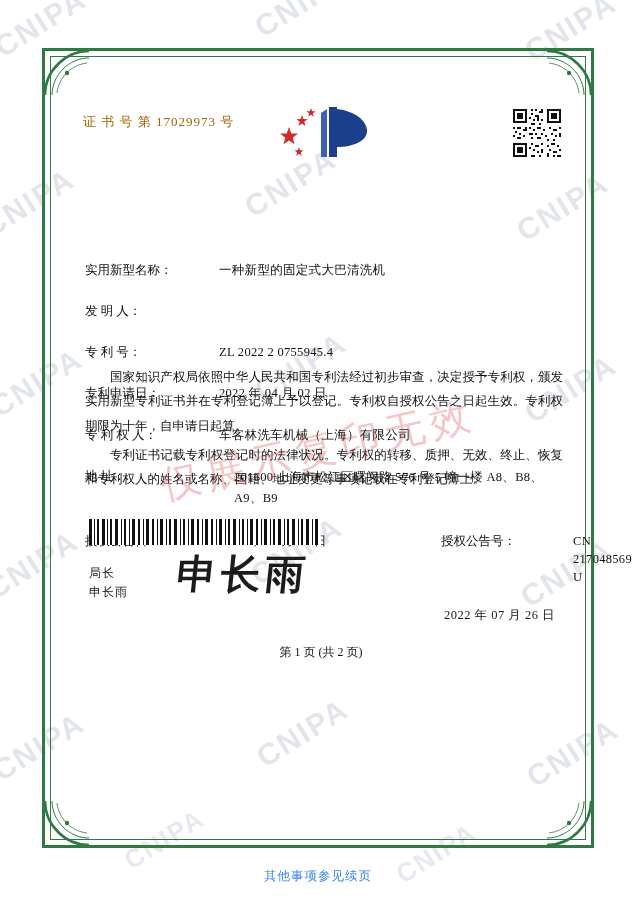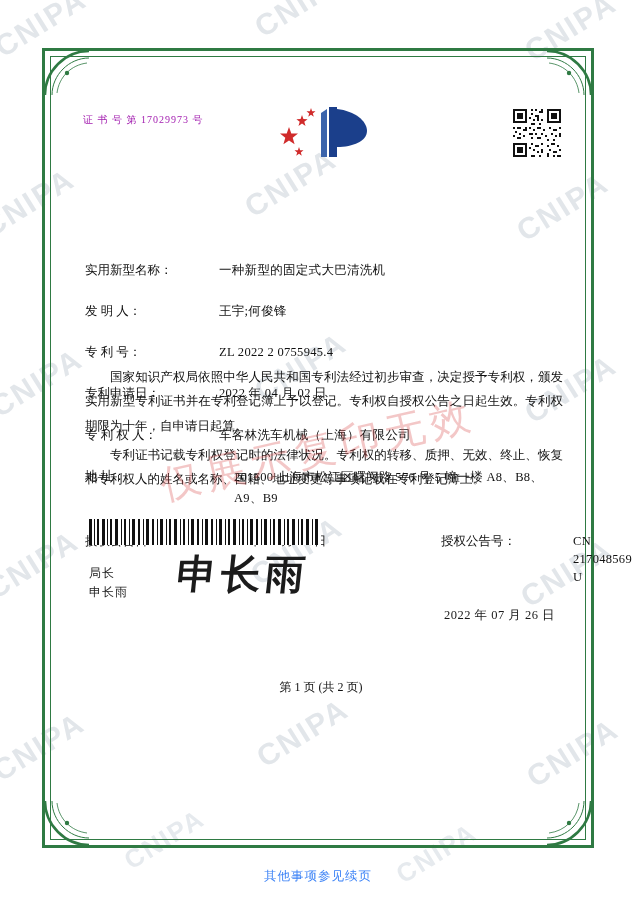--- a/index.html
+++ b/index.html
@@ -86,23 +86,23 @@
     position: absolute;
     left: 0; top: 0;
     width: 552px;
     height: 800px;
   }
 
   .cert-no {
     position: absolute;
     left: 38px;
     top: 62px;
-    font-size: 10px;
+    font-size: 13px;
     letter-spacing: 1px;
-    color: #a21caf;
+    color: #a16207;
   }
 
   .logo {
     position: absolute;
     left: 232px;
     top: 50px;
     width: 96px;
     height: 60px;
   }
 
@@ -207,21 +207,21 @@
     position: absolute;
     right: 42px;
     top: 556px;
     font-size: 12.5px;
     letter-spacing: 0.5px;
   }
 
   .page-no {
     position: absolute;
     left: 0;
-    top: 628px;
+    top: 593px;
     width: 100%;
     text-align: center;
     font-size: 12px;
     color: #111;
   }
 
   .footnote {
     position: absolute;
     left: 0;
     top: 868px;
@@ -390,21 +390,20 @@
 
       <div class="frow">
         <span class="flabel">实用新型名称：</span>
         <span class="fsep"></span>
         <span class="fval">一种新型的固定式大巴清洗机</span>
       </div>
 
       <div class="frow">
         <span class="flabel">发 明 人：</span>
         <span class="fsep"></span>
-        <span class="fval">王宇;何俊锋</span>
       </div>
 
       <div class="frow">
         <span class="flabel">专 利 号：</span>
         <span class="fsep"></span>
         <span class="fval">ZL 2022 2 0755945.4</span>
       </div>
 
       <div class="frow">
         <span class="flabel">专利申请日：</span>

